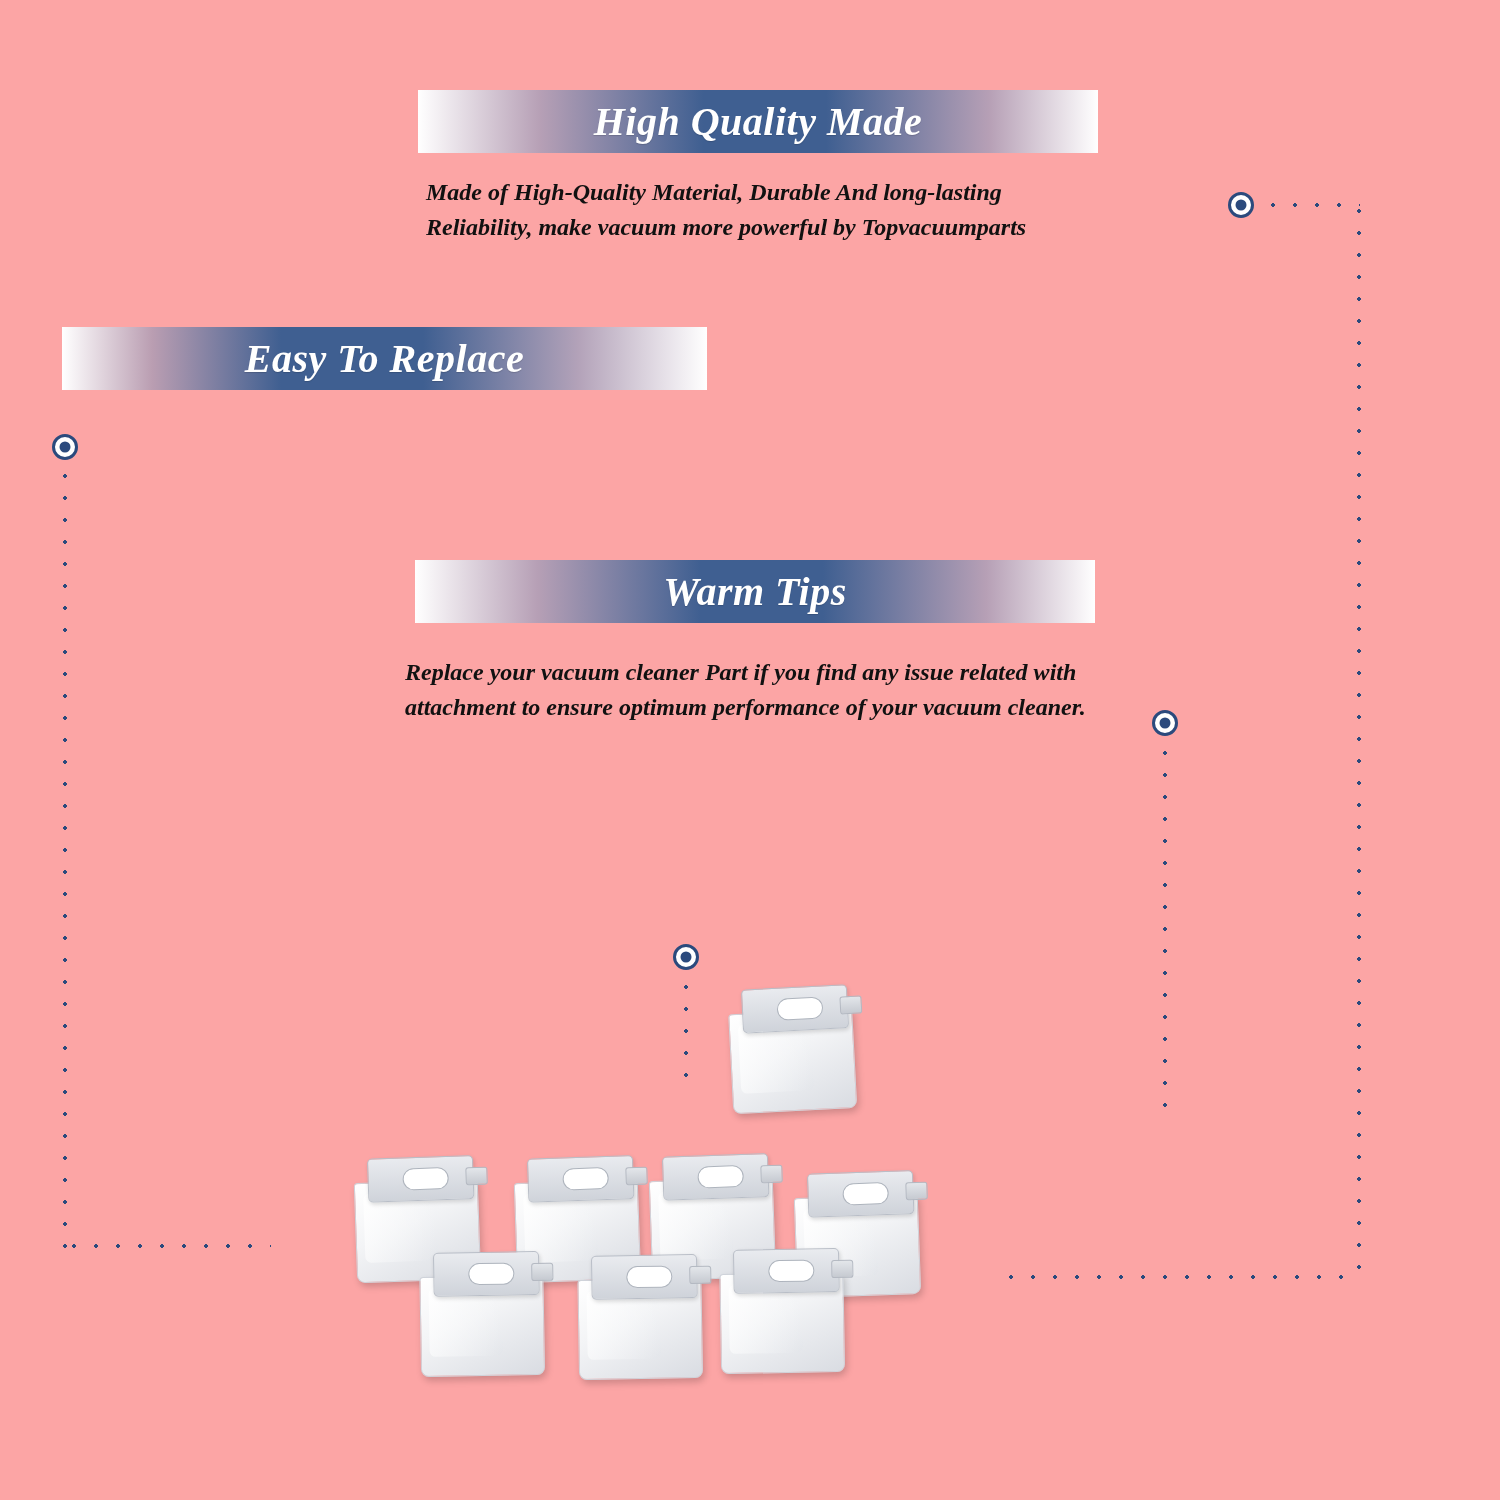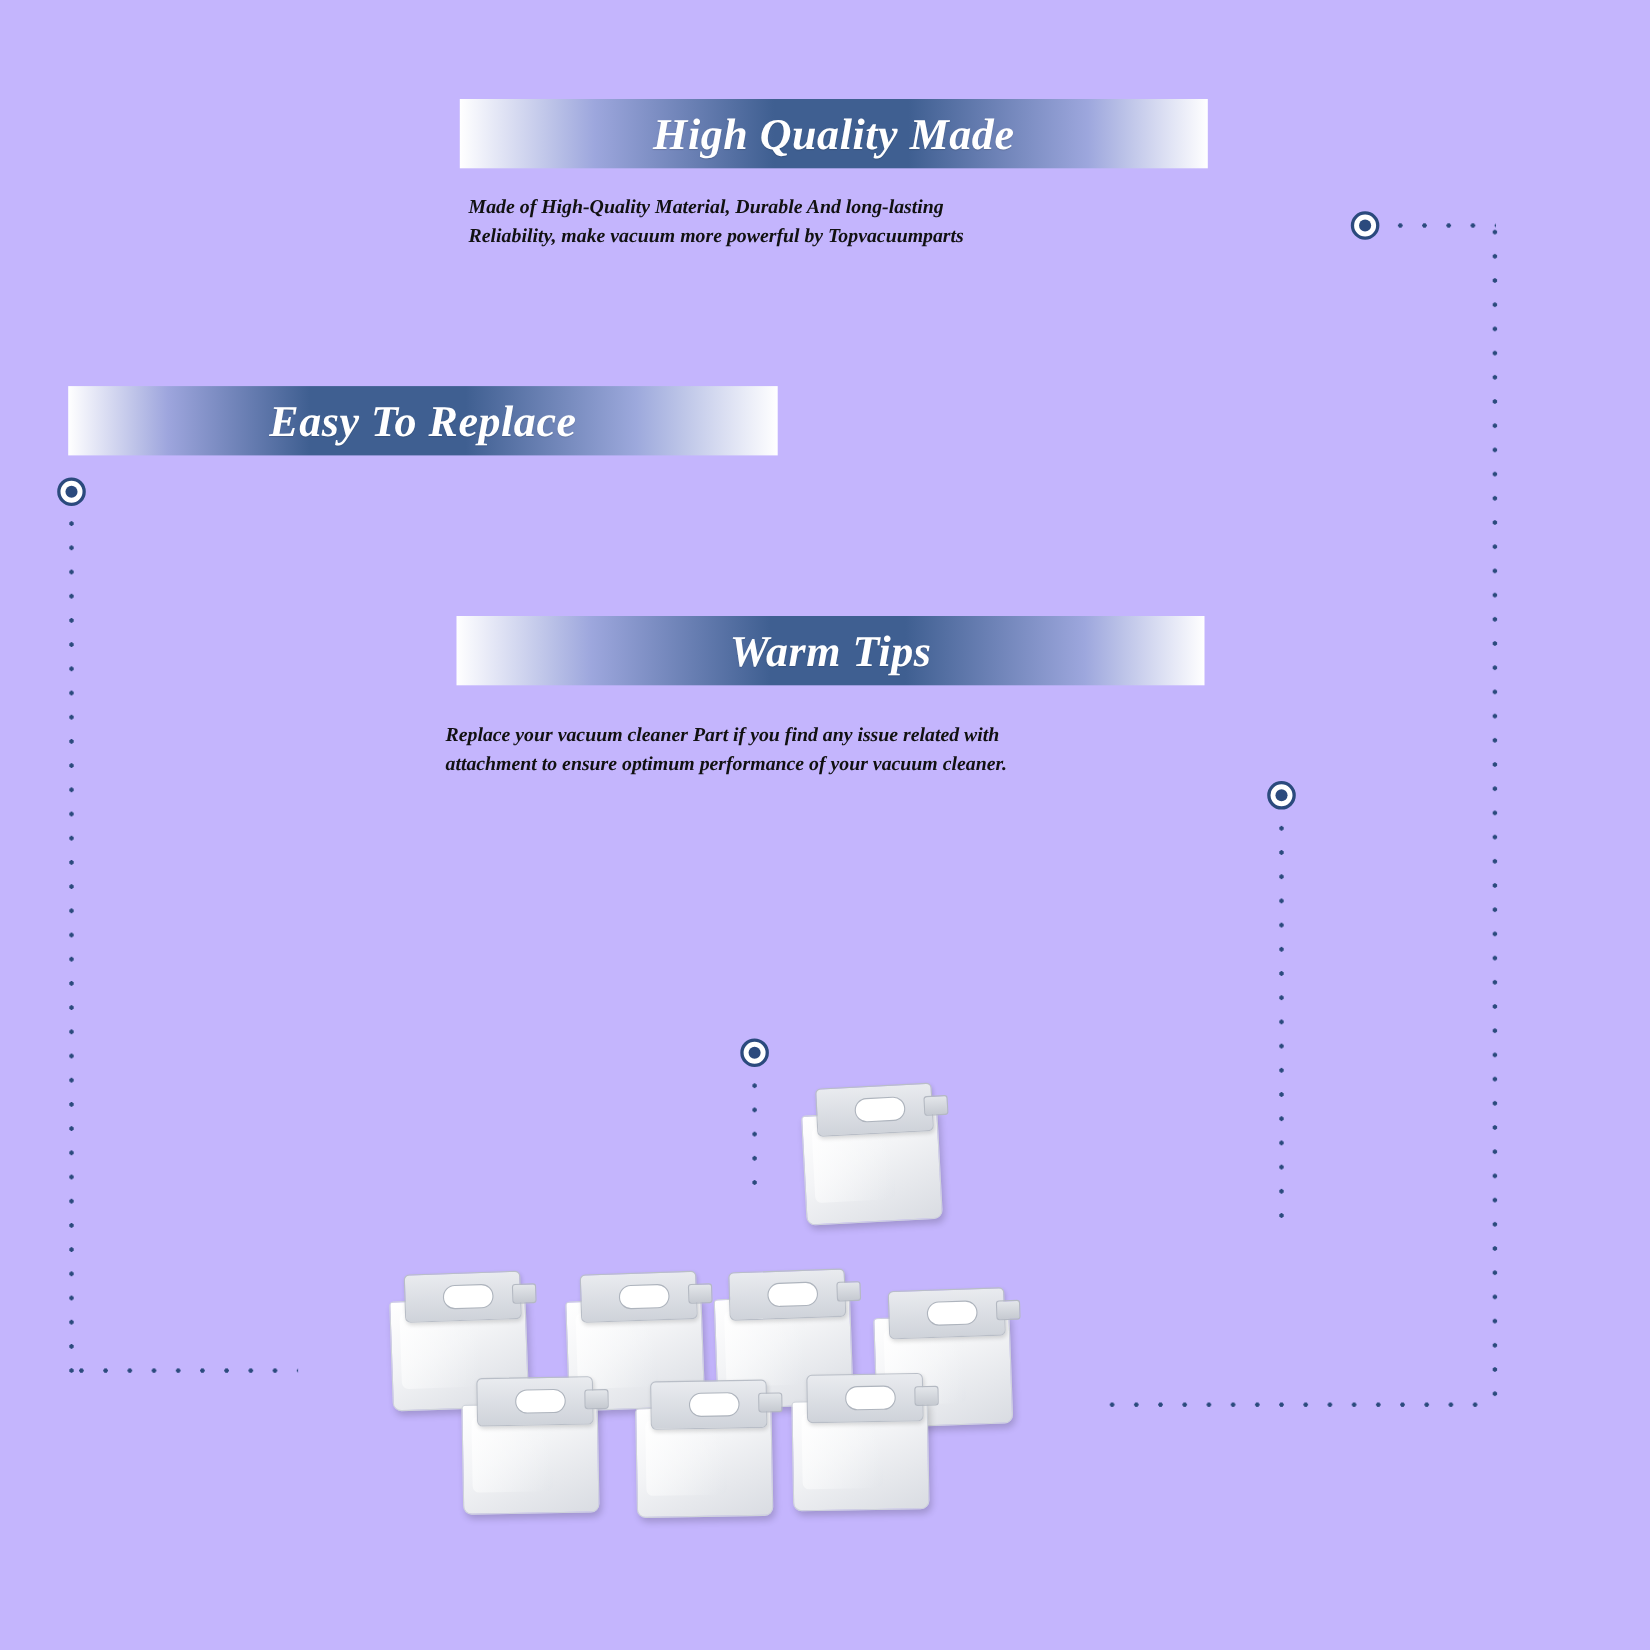--- a/index.html
+++ b/index.html
@@ -4,21 +4,21 @@
 <style>
   html, body {
     margin: 0;
     padding: 0;
     background: #ffffff;
   }
   #page {
     position: relative;
     width: 1500px;
     height: 1500px;
-    background: #c4b5fd;
+    background: #fca5a5;
     overflow: hidden;
     font-family: "Liberation Serif", serif;
   }
 
   
   .feature { position: absolute; }
 
   .feature-title {
     position: relative;
     font-family: "Liberation Serif", serif;
@@ -31,21 +31,21 @@
     box-sizing: border-box;
     white-space: nowrap;
     text-shadow: 0 1px 1px rgba(0,0,0,0.15);
   }
 
   .feature-body {
     font-family: "Liberation Serif", serif;
     font-style: italic;
     font-weight: bold;
     color: #111111;
-    font-size: 18px;
+    font-size: 24px;
     line-height: 1.45;
     white-space: pre-line;
   }
 
   
   .band-center {
     background: linear-gradient(to right,
       rgba(255,255,255,1) 0%,
       rgba(125,155,195,0.55) 18%,
       rgba(63,95,145,1) 42%,
@@ -61,21 +61,21 @@
       rgba(63,95,145,1) 56%,
       rgba(130,160,198,0.6) 80%,
       rgba(255,255,255,1) 100%);
   }
 
   
   #f1 { left: 418px; top: 90px;  width: 680px; }
   #f1 .feature-title { text-align: center; }
   #f1 .feature-body  { margin-top: 22px; margin-left: 8px; }
 
-  #f2 { left: 62px; top: 351px; width: 645px; }
+  #f2 { left: 62px; top: 327px; width: 645px; }
   #f2 .feature-title { text-align: center; }
   #f2 .feature-body  { margin-top: 18px; margin-left: 38px; }
 
   #f3 { left: 415px; top: 560px; width: 680px; }
   #f3 .feature-title { text-align: center; }
   #f3 .feature-body  { margin-top: 32px; margin-left: -10px; }
 
   #f4 { left: 228px; top: 805px; width: 680px; }
   #f4 .feature-title { text-align: center; }
   #f4 .feature-body  { margin-top: 20px; margin-left: 8px; }

